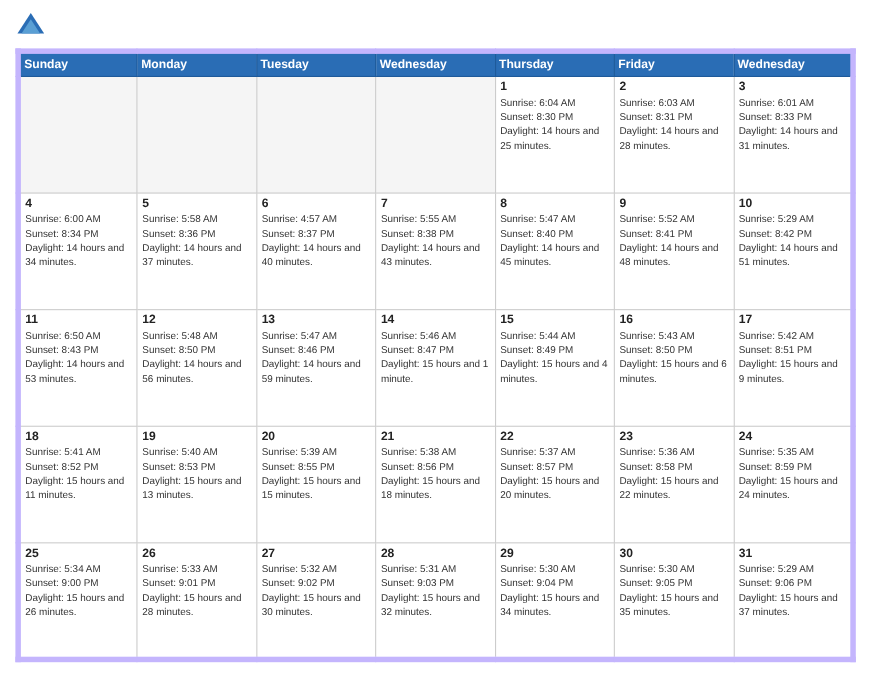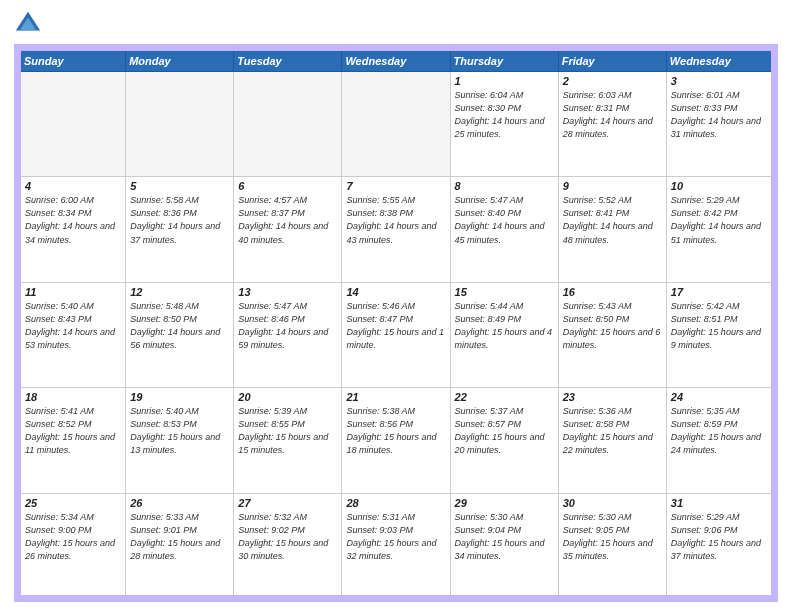--- a/index.html
+++ b/index.html
@@ -49,25 +49,24 @@
       font-weight: bold;
       color: #222;
       line-height: 1.1;
     }
     .subtitle {
       font-size: 13px;
       color: #444;
     }
     .calendar {
       flex: 1;
-      border: 7px solid #c4b5fd;
+      border: 5px solid #c4b5fd;
       border-collapse: collapse;
       width: 100%;
       table-layout: fixed;
-      font-style: italic;
     }
     .calendar th {
       background: #2a6db5;
       color: #fff;
       font-size: 11px;
       font-weight: bold;
       padding: 4px 3px;
       text-align: left;
       border: 1px solid #1e5a9a;
     }
@@ -206,21 +205,21 @@
             <span class="day-number">10</span>
             <div class="day-info">Sunrise: 5:29 AM
 Sunset: 8:42 PM
 Daylight: 14 hours
 and 51 minutes.</div>
           </td>
         </tr>
         <tr>
           <td>
             <span class="day-number">11</span>
-            <div class="day-info">Sunrise: 5:40 AM
+            <div class="day-info">Sunrise: 6:50 AM
 Sunset: 8:43 PM
 Daylight: 14 hours
 and 53 minutes.</div>
           </td>
           <td>
             <span class="day-number">12</span>
             <div class="day-info">Sunrise: 5:48 AM
 Sunset: 8:50 PM
 Daylight: 14 hours
 and 56 minutes.</div>

